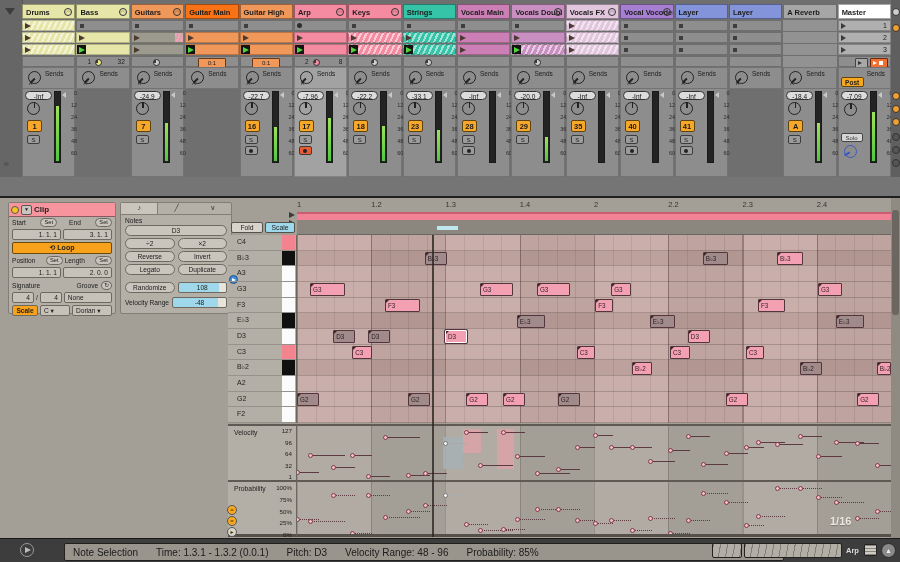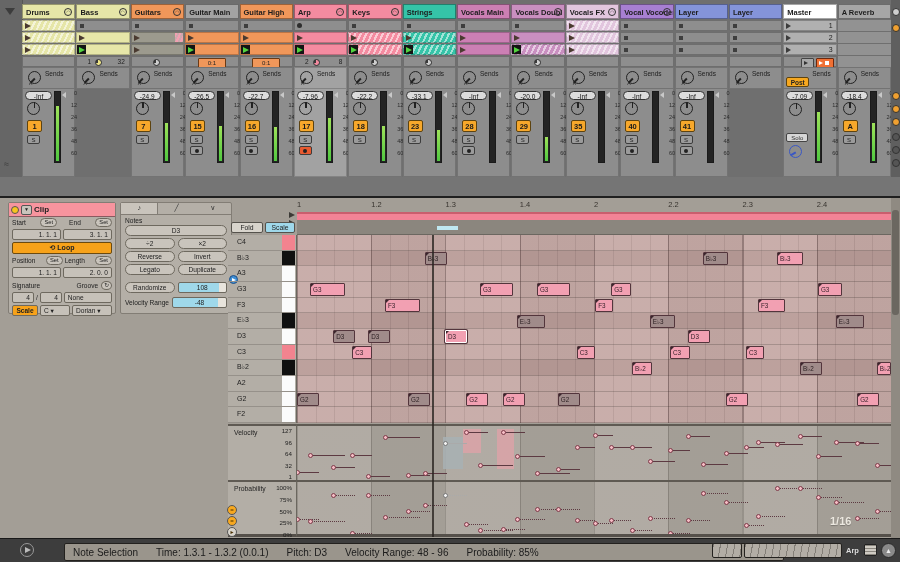--- a/index.html
+++ b/index.html
@@ -312,21 +312,21 @@
             <div class="dbt" style="top: 49px;">48</div>
             <div class="dbt" style="top: 61px;">60</div>
             <div class="knob" style="left: 4px; top: 13px;">
               <i></i>
             </div>
             <div class="numbtn">7</div>
             <div class="sbtn">S</div>
           </div>
         </div>
         <div class="tcol">
-          <div class="thead" style="background: #a3a3a3;">Guitar Main</div>
+          <div class="thead" style="background: #f97316;">Guitar Main</div>
           <div class="slot">
             <div class="sq"></div>
           </div>
           <div class="slot" style="background: rgb(240, 151, 90);">
             <div class="tri"></div>
           </div>
           <div class="slot" style="background: rgb(240, 151, 90);">
             <div class="tribox">
               <i></i>
             </div>
@@ -334,41 +334,20 @@
           <div class="stoprow">
             <div class="sq"></div>
             <div class="obox">0:1</div>
           </div>
           <div class="sends">
             <div class="knob" style="left: 5px; top: 3px;">
               <i style="transform:rotate(-135deg)"></i>
             </div>
             <div class="send-a">A</div>
             <div class="sends-label">Sends</div>
-          </div>
-          <div class="mixer">
-            <div class="voval">-26.5</div>
-            <div class="meter">
-              <div class="g" style="height: 50%;"></div>
-            </div>
-            <div class="mtri"></div>
-            <div class="dbt" style="top: 1px;">0</div>
-            <div class="dbt" style="top: 13px;">12</div>
-            <div class="dbt" style="top: 25px;">24</div>
-            <div class="dbt" style="top: 37px;">36</div>
-            <div class="dbt" style="top: 49px;">48</div>
-            <div class="dbt" style="top: 61px;">60</div>
-            <div class="knob" style="left: 4px; top: 13px;">
-              <i></i>
-            </div>
-            <div class="numbtn">15</div>
-            <div class="sbtn">S</div>
-            <div class="armbtn">
-              <i></i>
-            </div>
           </div>
         </div>
         <div class="tcol">
           <div class="thead" style="background: rgb(240, 151, 90);">Guitar High</div>
           <div class="slot">
             <div class="sq"></div>
           </div>
           <div class="slot" style="background: rgb(240, 151, 90);">
             <div class="tri"></div>
           </div>
@@ -764,20 +743,52 @@
           </div>
           <div class="sends">
             <div class="knob" style="left: 5px; top: 3px;">
               <i style="transform:rotate(-135deg)"></i>
             </div>
             <div class="send-a">A</div>
             <div class="sends-label">Sends</div>
           </div>
         </div>
         <div class="tcol">
+          <div class="thead" style="background: rgb(166, 166, 166);">A Reverb</div>
+          <div class="slot" style="background: rgb(146, 146, 146); border: none;"></div>
+          <div class="slot" style="background: rgb(146, 146, 146); border: none;"></div>
+          <div class="slot" style="background: rgb(146, 146, 146); border: none;"></div>
+          <div class="stoprow" style="background: rgb(146, 146, 146); border: none;"></div>
+          <div class="sends">
+            <div class="knob" style="left: 5px; top: 3px;">
+              <i style="transform:rotate(-135deg)"></i>
+            </div>
+            <div class="send-a">A</div>
+            <div class="sends-label">Sends</div>
+          </div>
+          <div class="mixer">
+            <div class="voval">-18.4</div>
+            <div class="meter">
+              <div class="g" style="height: 55%;"></div>
+            </div>
+            <div class="mtri"></div>
+            <div class="dbt" style="top: 1px;">0</div>
+            <div class="dbt" style="top: 13px;">12</div>
+            <div class="dbt" style="top: 25px;">24</div>
+            <div class="dbt" style="top: 37px;">36</div>
+            <div class="dbt" style="top: 49px;">48</div>
+            <div class="dbt" style="top: 61px;">60</div>
+            <div class="knob" style="left: 4px; top: 13px;">
+              <i></i>
+            </div>
+            <div class="numbtn">A</div>
+            <div class="sbtn">S</div>
+          </div>
+        </div>
+        <div class="tcol">
           <div class="thead" style="background: rgb(255, 255, 255);">Master</div>
           <div class="scene">
             <div class="tri"></div>
             <div class="lbl">1</div>
           </div>
           <div class="scene">
             <div class="tri"></div>
             <div class="lbl">2</div>
           </div>
           <div class="scene">
@@ -809,52 +820,20 @@
             <div class="dbt" style="top: 37px;">36</div>
             <div class="dbt" style="top: 49px;">48</div>
             <div class="dbt" style="top: 61px;">60</div>
             <div class="knob" style="left: 5px; top: 14px;">
               <i></i>
             </div>
             <div class="solopill">Solo</div>
             <div class="knob blue" style="left: 5px; top: 56px;">
               <i style="transform:rotate(-120deg);background:#3a57c4"></i>
             </div>
-          </div>
-        </div>
-        <div class="tcol">
-          <div class="thead" style="background: rgb(166, 166, 166);">A Reverb</div>
-          <div class="slot" style="background: rgb(146, 146, 146); border: none;"></div>
-          <div class="slot" style="background: rgb(146, 146, 146); border: none;"></div>
-          <div class="slot" style="background: rgb(146, 146, 146); border: none;"></div>
-          <div class="stoprow" style="background: rgb(146, 146, 146); border: none;"></div>
-          <div class="sends">
-            <div class="knob" style="left: 5px; top: 3px;">
-              <i style="transform:rotate(-135deg)"></i>
-            </div>
-            <div class="send-a">A</div>
-            <div class="sends-label">Sends</div>
-          </div>
-          <div class="mixer">
-            <div class="voval">-18.4</div>
-            <div class="meter">
-              <div class="g" style="height: 55%;"></div>
-            </div>
-            <div class="mtri"></div>
-            <div class="dbt" style="top: 1px;">0</div>
-            <div class="dbt" style="top: 13px;">12</div>
-            <div class="dbt" style="top: 25px;">24</div>
-            <div class="dbt" style="top: 37px;">36</div>
-            <div class="dbt" style="top: 49px;">48</div>
-            <div class="dbt" style="top: 61px;">60</div>
-            <div class="knob" style="left: 4px; top: 13px;">
-              <i></i>
-            </div>
-            <div class="numbtn">A</div>
-            <div class="sbtn">S</div>
           </div>
         </div>
       </div>
     <div id="right-strip">
         <div class="rs-ico" style="top: 8px; background: rgb(207, 207, 207);"></div>
         <div class="rs-ico" style="top: 24px; background: rgb(240, 160, 48);"></div>
         <div class="rs-ico" style="top: 92px; background: rgb(240, 160, 48);"></div>
         <div class="rs-ico" style="top: 105px; background: rgb(240, 160, 48);"></div>
         <div class="rs-ico" style="top: 118px; background: rgb(240, 160, 48);"></div>
         <div class="rs-ico" style="top: 133px; background: rgb(85, 85, 85);"></div>

